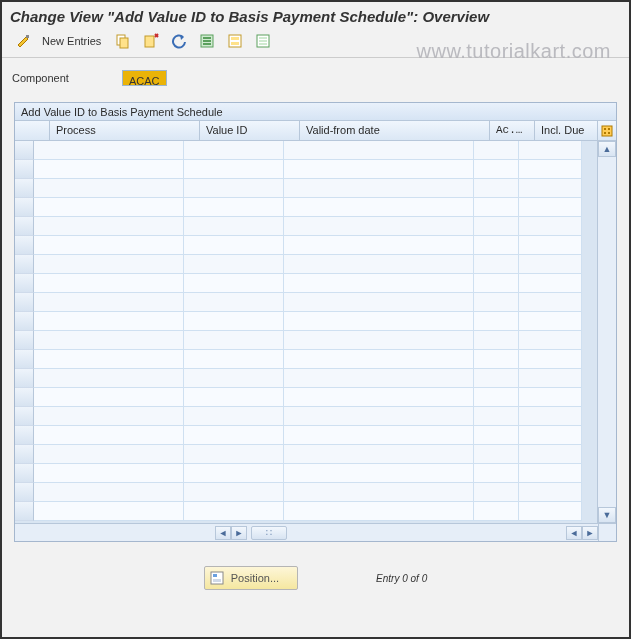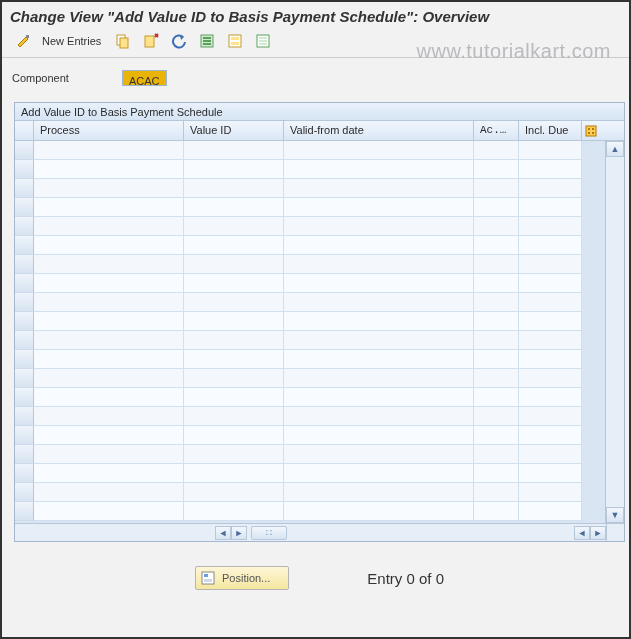--- a/index.html
+++ b/index.html
@@ -68,21 +68,21 @@
     pointer-events: none;
     z-index: 50;
   }
 
   .hr {
     height: 1px;
     background: #ccc;
     margin: 0 0 0 0;
   }
   .content {
-    padding: 12px 2px 8px 10px;
+    padding: 12px 10px 8px 10px;
   }
   .row-comp {
     display: flex;
     align-items: center;
     gap: 10px;
     margin-bottom: 14px;
     padding-left: 0px;
   }
   .label {
     width: 100px;
@@ -117,20 +117,21 @@
     color: #2a2a2a;
     height: 18px;
     box-sizing: border-box;
   }
   .table-head {
     display: flex;
     height: 20px;
     background: linear-gradient(#f0f6fd, #dbe7f5);
     border-bottom: 1px solid #b7c7da;
     box-sizing: border-box;
+    justify-content: flex-end;
   }
   .table-head .th {
     border-right: 1px solid #b7c7da;
     padding: 3px 6px;
     font-size: 11px;
     color: #2a2a2a;
     overflow: hidden;
     white-space: nowrap;
     text-overflow: ellipsis;
     box-sizing: border-box;
@@ -259,21 +260,21 @@
     gap: 6px;
     font-size: 11px;
     color: #555;
     cursor: pointer;
     border-radius: 2px;
   }
   .position-btn .pico {
     width:16px;height:16px;
     display:flex;align-items:center;justify-content:center;
   }
-  .entry-text { font-size: 15px; color: #333; }
+  .entry-text { font-size: 10px; color: #333; font-style: italic; }
 
   
   .c1 { width: 150px; flex: 0 0 150px; }
   .c2 { width: 100px; flex: 0 0 100px; }
   .c3 { width: 190px; flex: 0 0 190px; }
   .c4 { width: 45px;  flex: 0 0 45px; font-family: Liberation Mono, monospace;  }
   .c5 { width: 63px;  flex: 0 0 63px;  }
 </style>
 </head>
 <body>

